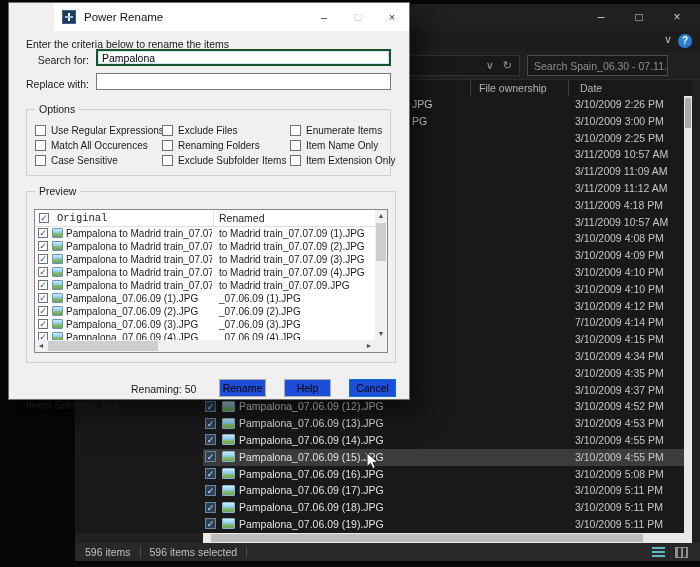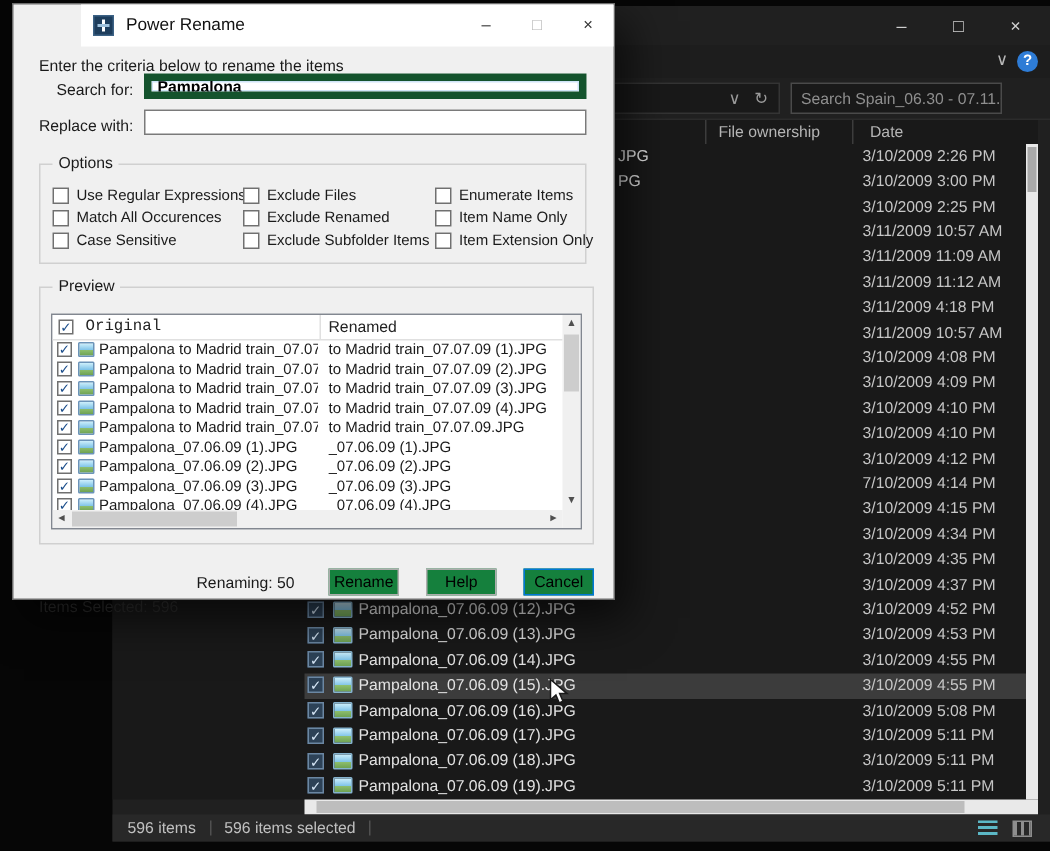--- a/index.html
+++ b/index.html
@@ -60,21 +60,21 @@
   .pr-controls { margin-left:auto; display:flex; height:28px; }
   .pr-btn { width:34px; text-align:center; line-height:28px; font-size:11px; color:#333; }
   .pr-btn.pr-max { color:#b5b5b5; }
   .pr-body { position:absolute; top:28px; left:0; right:0; bottom:0; font-size:10.5px; color:#1a1a1a; }
 
   .pr-instruction { position:absolute; left:17px; top:7px; }
   .pr-label { position:absolute; width:68px; text-align:right; }
   .lab-search { left:12px; top:23px; }
   .lab-replace { left:12px; top:47px; }
   .pr-input { position:absolute; left:87px; width:295px; height:17px; background:#fff; border:1px solid #7a7a7a; font-size:10.5px; padding:0 4px; font-family:inherit; color:#000; }
-  .inp-search { top:18px; border:5px solid #14532d; box-shadow:inset 0 0 0 1px #cfe4f7;font-weight:bold; }
+  .inp-search { top:18px; border:2px solid #14532d; box-shadow:inset 0 0 0 1px #cfe4f7; }
   .inp-replace { top:42px; }
 
   .groupbox { position:absolute; border:1px solid #d0d0d0; }
   .gb-legend { position:absolute; top:-7px; left:8px; background:#f0f0f0; padding:0 4px; }
   .gb-options { left:17px; top:78px; width:365px; height:67px; }
   .opt-grid { position:absolute; left:8px; top:13px; display:grid; grid-template-rows:repeat(3,15px); grid-template-columns:127px 128px auto; grid-auto-flow:column; }
   .opt-item { display:flex; align-items:center; gap:5px; font-size:10px; white-space:nowrap; }
   .cb { width:11px; height:11px; background:#fff; border:1px solid #707070; flex:0 0 auto; }
 
   .gb-preview { left:17px; top:160px; width:370px; height:172px; }
@@ -95,21 +95,21 @@
   .lv-hscroll { position:absolute; left:0; bottom:0; right:12px; height:12px; background:#f0f0f0; }
   .lv-corner { position:absolute; right:0; bottom:0; width:12px; height:12px; background:#f0f0f0; }
   .sarr { position:absolute; color:#505050; font-size:7px; width:12px; height:12px; text-align:center; line-height:12px; }
   .sarr.up { top:0; left:0; } .sarr.dn { bottom:0; left:0; }
   .sarr.lf { left:0; top:0; } .sarr.rt { right:0; top:0; }
   .lv-vthumb { position:absolute; top:13px; left:1px; width:10px; height:38px; background:#cdcdcd; }
   .lv-hthumb { position:absolute; left:13px; top:1px; width:110px; height:10px; background:#cdcdcd; }
 
   .pr-status { position:absolute; left:17px; top:368px; }
   .pr-status2 { position:absolute; left:122px; top:352px; }
-  .pr-button { position:absolute; top:348px; width:47px; height:18px; font-size:10.5px; background:#15803d; border:1px solid #adadad; font-family:inherit; color:#000; padding:0; }
+  .pr-button { position:absolute; top:348px; width:47px; height:18px; font-size:10.5px; background:#1d4ed8; border:1px solid #adadad; font-family:inherit; color:#000; padding:0; }
   .btn-rename { left:210px; }
   .btn-help { left:275px; }
   .btn-cancel { left:340px; border:1px solid #0078d7; }
 
   .cursor { position:absolute; left:366px; top:452px; z-index:30; }
 </style>
 </head>
 <body>
 
 <div class="desktop">
@@ -364,21 +364,21 @@
     <span class="opt-label">Case Sensitive</span>
   </label>
 
   <label class="opt-item">
     <span class="cb"></span>
     <span class="opt-label">Exclude Files</span>
   </label>
 
   <label class="opt-item">
     <span class="cb"></span>
-    <span class="opt-label">Exclude Renamed</span>
+    <span class="opt-label">Renaming Folders</span>
   </label>
 
   <label class="opt-item">
     <span class="cb"></span>
     <span class="opt-label">Exclude Subfolder Items</span>
   </label>
 
   <label class="opt-item">
     <span class="cb"></span>
     <span class="opt-label">Enumerate Items</span>

